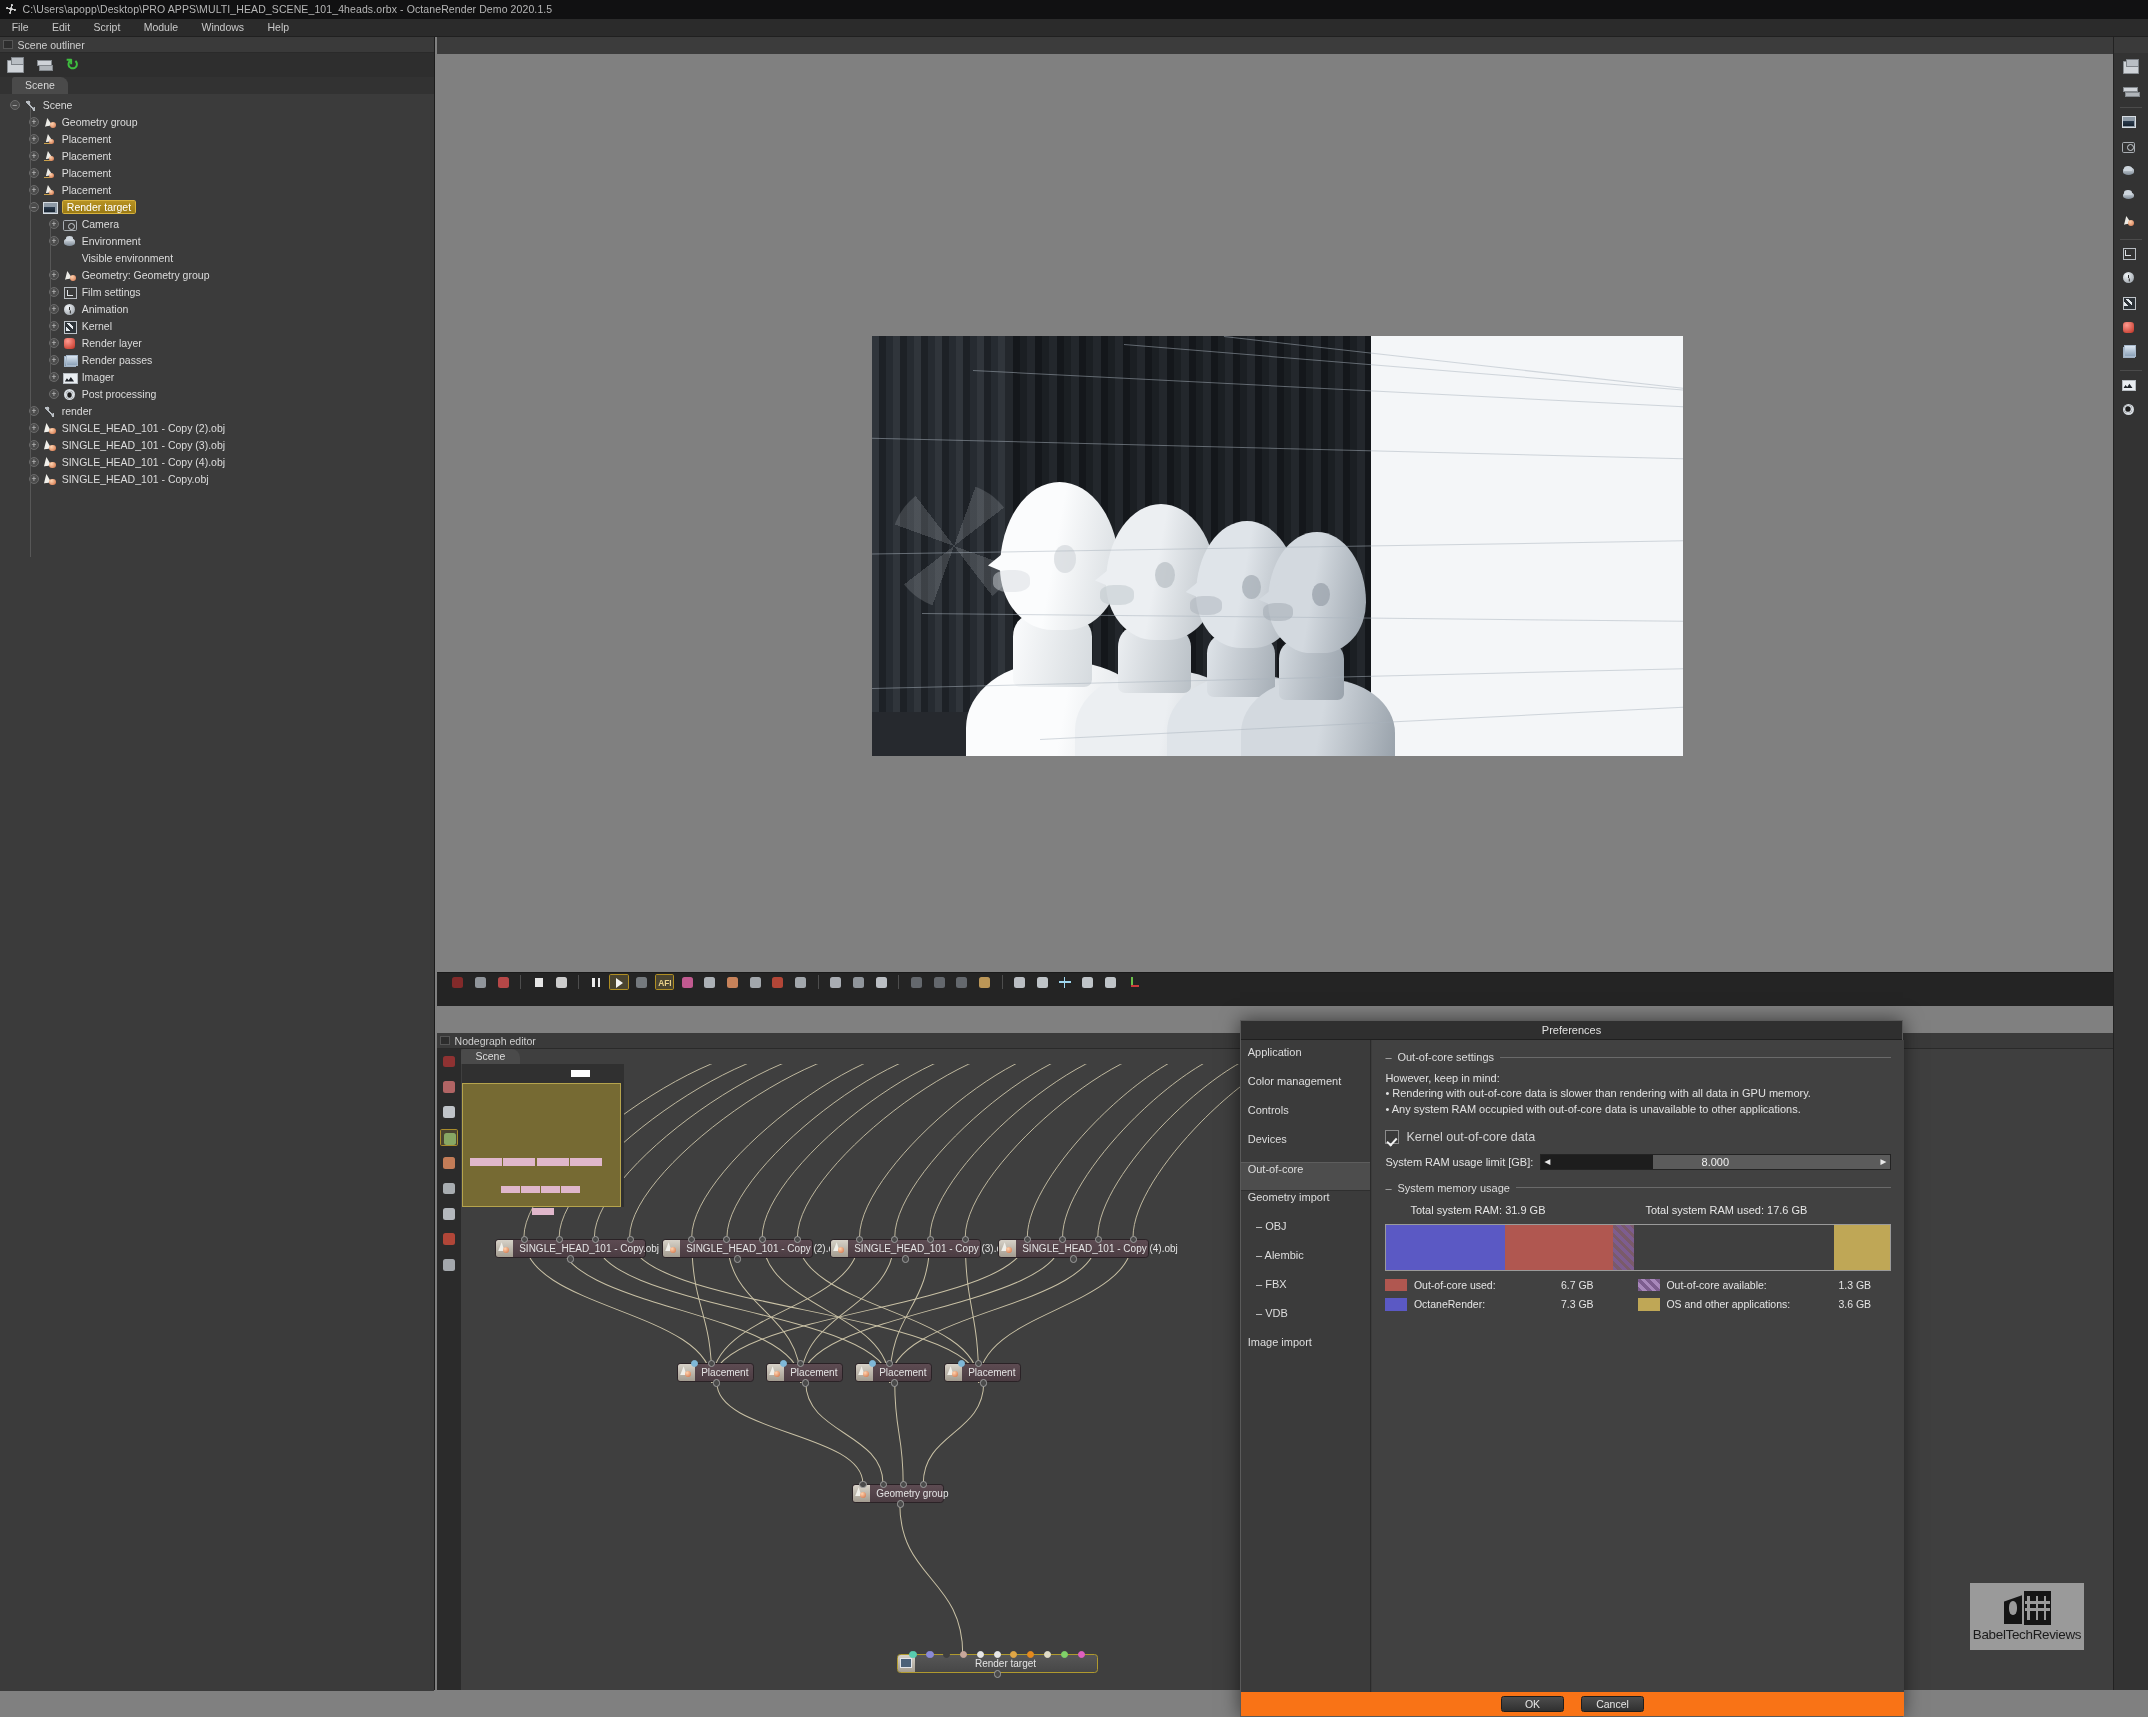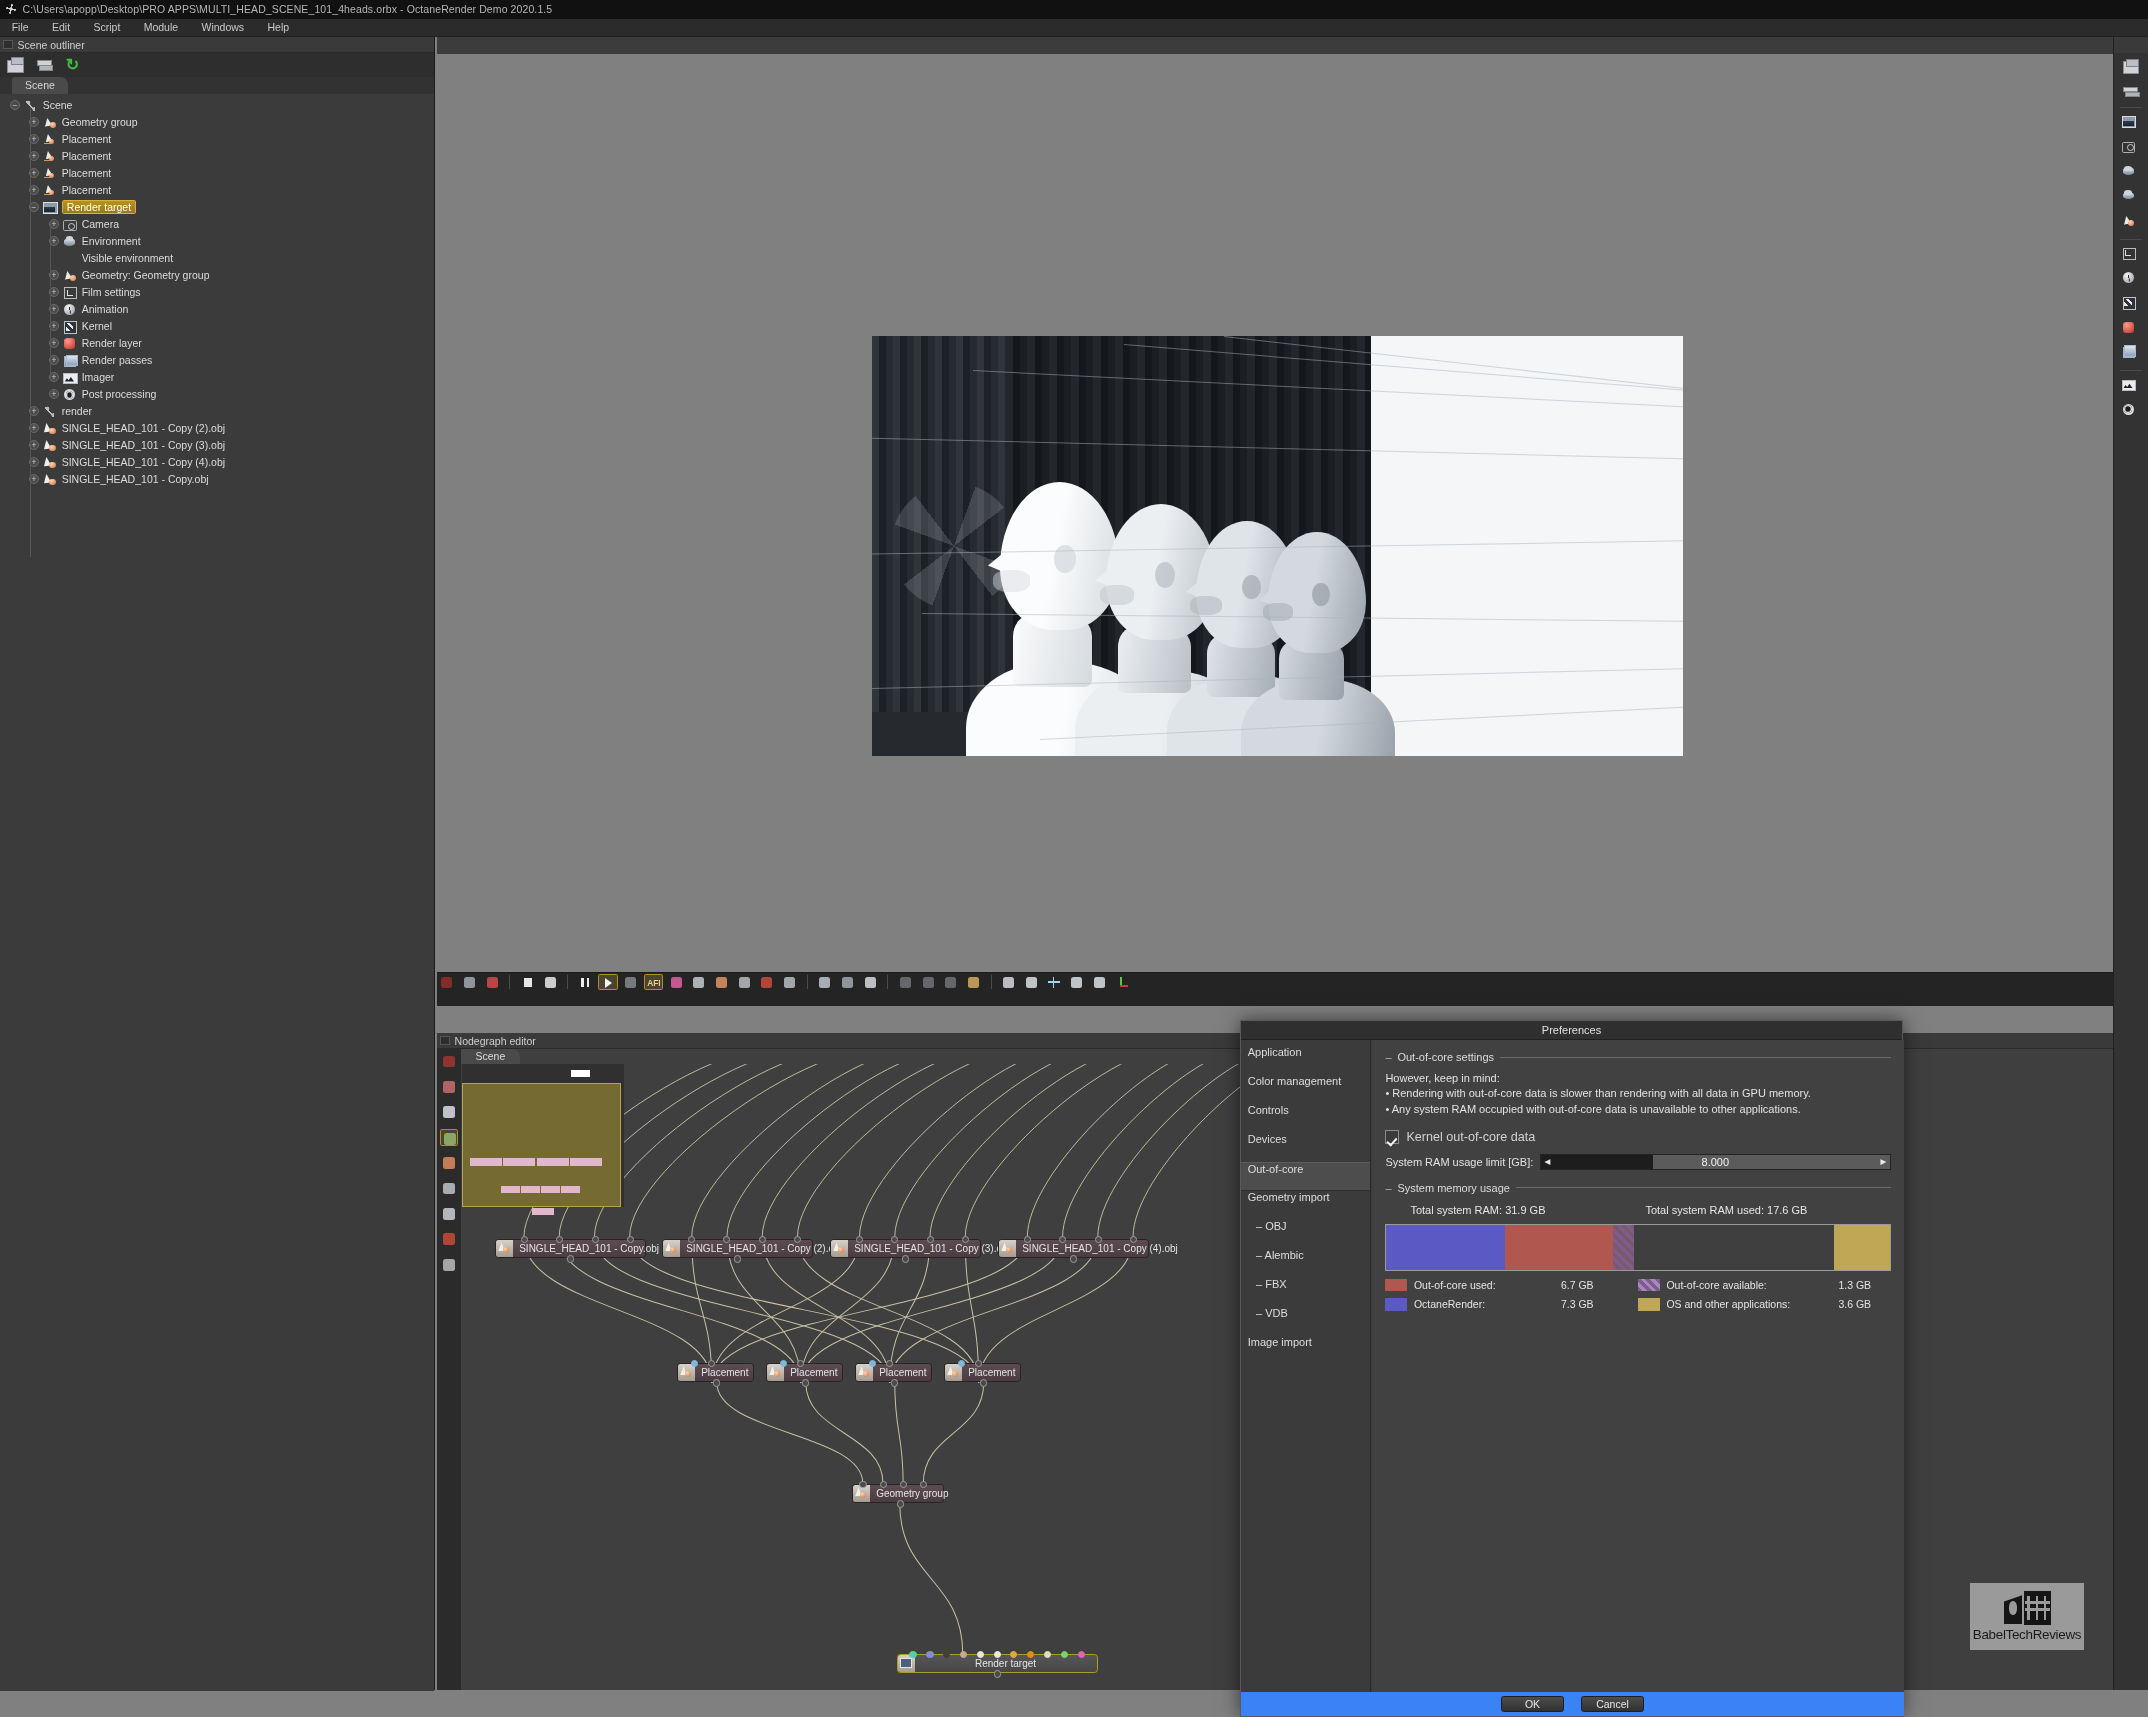--- a/index.html
+++ b/index.html
@@ -147,21 +147,21 @@
   .head .neck  { position:absolute; }
   .head .torso { position:absolute; border-radius:46% 46% 0 0 / 70% 70% 0 0; }
   .head .nose  { position:absolute; }
   .head .ear   { position:absolute; border-radius:50%; }
   .wire { position:absolute; background:transparent; border-top:0.8px solid rgba(170,180,190,.5); transform-origin:0 0;}
 
   #vp-status { position:absolute; left:0; bottom:0; width:1676px; height:34px; background:#242424;
       border-top:0.8px solid #1a1a1a;}
   #vp-status .line1 { height:14.3px; display:flex; align-items:center; padding-left:3.4px; font-size:9.6px; color:#cfcfcf;}
   .pbar { width:126px;height:8.4px;background:#9b9b9b;border:0.8px solid #6b6b6b;margin-right:6.7px;}
-  #vp-status .line2 { height:18.5px; display:flex; align-items:center; gap:3.4px; padding-left:0;}
+  #vp-status .line2 { height:18.5px; display:flex; align-items:center; gap:3.4px; padding-left:11px;}
   .vtb { width:19.3px;height:16px;position:relative;border-radius:1.7px;}
   .vtb.sel{ border:0.8px solid #b08e22; background:#4a4430; }
   .vsep { width:0.8px;height:14.3px;background:#4d4d4d;margin:0 4.2px; }
   .rstat { position:absolute; right:5px; top:1.7px; display:flex; align-items:center; gap:5px; font-size:9.6px; color:#d2d2d2;}
   .memgauge{width:126px;height:9.2px;background:#6d6d6d;border:0.8px solid #4a4a4a;position:relative;}
   .memgauge i{position:absolute;left:0;top:0;height:100%;width:86%;background:#8b8b8b;}
   .memgauge u{position:absolute;right:0;top:0;height:100%;width:14%;background:#9b7a7a;}
   .oocgauge{width:52px;height:9.2px;background:#2a2112;border:0.8px solid #a8862a;position:relative;}
   .oocgauge i{position:absolute;left:0;top:0;height:100%;width:58%;background:#f0a31b;}
 
@@ -217,21 +217,21 @@
   .slider .fill{position:absolute;left:0;top:0;height:100%;width:32%;background:#1d1d1d;}
   .slider .arr{width:12.6px;height:100%;display:flex;align-items:center;justify-content:center;
      color:#e9e9e9;font-size:7.6px;position:relative;z-index:2;}
   .slider .sval{flex:1;text-align:center;font-size:11px;color:#f0f0f0;position:relative;z-index:2;}
   .memrow { display:flex; margin-top:10px; }
   .memrow span { font-size:11px; color:#e6e6e6; }
   .membar { margin-top:8.4px; height:47px; border:0.8px solid #9a9a9a; display:flex; }
   .legend { margin-top:7.6px; display:grid; grid-template-columns:28.5px 147px 77px 28.5px 172px auto; row-gap:6.7px; align-items:center; font-size:10.5px; color:#e4e4e4;}
   .swatch { width:22px;height:12.6px; }
   #prefs-foot { position:absolute; left:0; bottom:0; width:663px; height:24px; display:flex;
-                align-items:center; justify-content:center; gap:17px; background:#3b82f6;}
+                align-items:center; justify-content:center; gap:17px; background:#f97316;}
   .dbtn { width:63px;height:16px;background:linear-gradient(#4d4d4d,#303030);border:0.8px solid #1e1e1e;
           border-radius:2.5px;color:#e6e6e6;font-size:10.5px;display:flex;align-items:center;justify-content:center;}
 
   
   #watermark { left:1970px; top:1583px; width:114px; height:67px; background:#9a9a9a;
      display:flex;flex-direction:column;align-items:center;justify-content:center;}
   #wm-title{ font-size:13.4px;color:#1b1b1b;letter-spacing:-0.3px; }
   #wm-mark{ width:47px;height:34px;position:relative; margin-bottom:1.7px;}
   #wm-mark:before{content:"";position:absolute;left:0;top:4.2px;width:18.5px;height:29px;background:#151515;
      clip-path:polygon(0 22%,100% 0,100% 100%,0 100%);}

